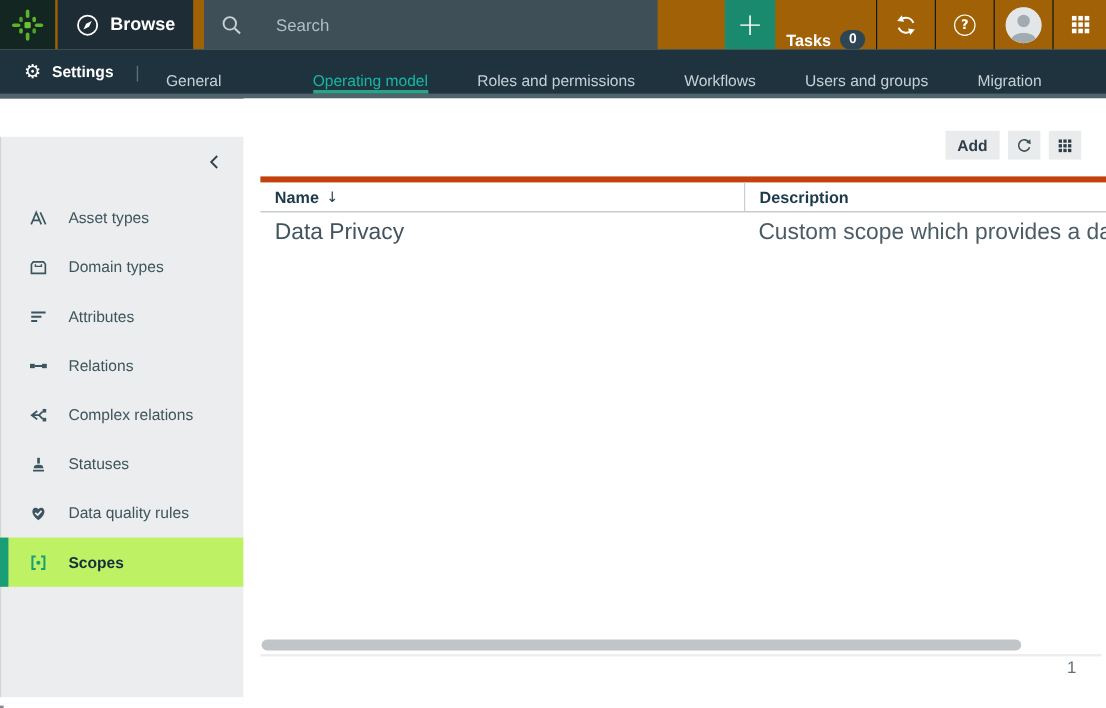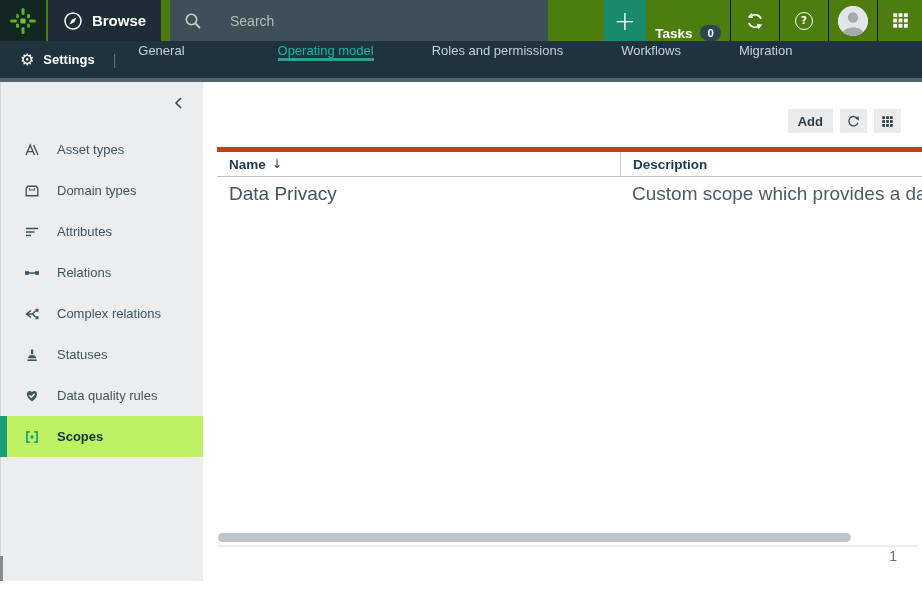--- a/index.html
+++ b/index.html
@@ -1,20 +1,20 @@
 <!DOCTYPE html>
 <html><head>
 <meta charset="utf-8">
 <style>
   * { margin:0; padding:0; box-sizing:border-box; }
   html,body { width:922px; height:590px; overflow:hidden; background:#fff;
     font-family:"Liberation Sans","DejaVu Sans",sans-serif; }
 
   
-  .topbar { display:flex; align-items:stretch; height:41px; background:#4d7c0f; }
+  .topbar { display:flex; align-items:stretch; height:41px; background:#a16207; }
   .logo-cell { width:46px; background:#132622; display:flex; align-items:center; justify-content:center; cursor:pointer; }
   .browse { width:113px; margin-left:2px; background:#1d2c35; display:flex; align-items:center; justify-content:center; gap:9px;
     color:#fff; font-size:15px; font-weight:bold; cursor:pointer; }
   .searchbox { width:378px; margin-left:9px; background:#3e4f58; display:flex; align-items:center; padding:0 14px; gap:28px; }
   .searchbox input { background:transparent; border:none; outline:none; color:#dfe5e8; font-size:14px; width:100%;
     font-family:"Liberation Sans",sans-serif; }
   .searchbox input::placeholder { color:#b3bec4; opacity:1; }
   .tb-flex { flex:1; }
   .plus-btn { width:42px; background:#1a8a6e; color:#fff; display:flex; align-items:center; justify-content:center;
     font-size:26px; font-weight:300; cursor:pointer; font-family:"DejaVu Sans",sans-serif; line-height:1; }
@@ -27,29 +27,29 @@
     font-size:11px; font-weight:bold; display:flex; align-items:center; justify-content:center;
     font-family:"DejaVu Sans",sans-serif; }
   .avatar-c { width:30px; height:30px; border-radius:50%; overflow:hidden; background:#e3e6e8; }
 
   
   .navbar { height:41px; background:#1e333e; border-bottom:4px solid #51646d; display:flex; align-items:stretch;
     padding-left:20px; color:#c6d1d6; font-size:13px; }
   .settings-blk { display:flex; align-items:center; gap:9px; color:#fff; font-weight:bold; cursor:pointer; }
   .gear-glyph { font-family:"DejaVu Sans",sans-serif; font-size:16px; color:#fff; line-height:1; }
   .nav-pipe { display:flex; align-items:center; margin:0 22px 0 18px; color:#5a707a; font-size:14px; }
-  .nav-tabs { display:flex; align-items:flex-start; gap:58px; }
+  .nav-tabs { display:flex; align-items:flex-end; gap:41px; }
   .tab { display:flex; align-items:center; cursor:pointer; border-bottom:3px solid transparent; padding-top:2px; }
   .tab.active { color:#14b8a6; border-bottom-color:#2da288;margin-left:35px; }
 
   
   .content { display:flex; height:504px; }
 
   
-  .sidebar { position:relative; width:203px; background:#ebedee; border-bottom:5px solid #fff; flex-shrink:0; }
+  .sidebar { position:relative; width:203px; background:#ebedee; border-bottom:5px solid #fff; flex-shrink:0;margin-top:32px; }
   .side-scroll-track { position:absolute; left:0; top:0; width:1px; height:100%; background:#d3d5d7; }
   .side-scroll-thumb { position:absolute; left:0; top:474px; width:3px; height:25px; background:#87898c; }
   .collapse-btn { position:absolute; top:11px; right:15px; width:20px; height:20px; display:flex;
     align-items:center; justify-content:center; cursor:pointer; }
   .side-list { position:absolute; top:47px; left:0; right:0; }
   .side-item { height:41px; display:flex; align-items:center; padding-left:24px; gap:17px; cursor:pointer;
     color:#3f545e; font-size:13px; }
   .side-item .icn { width:16px; height:16px; color:#3c5560; flex-shrink:0; }
   .side-item .icn svg { width:16px; height:16px; display:block; }
   .side-item.active { background:#bef264; border-left:7px solid #1a9e77; padding-left:17px; }
@@ -177,20 +177,21 @@
   <div class="settings-blk">
     <span class="gear-glyph">⚙</span>
     <span>Settings</span>
   </div>
   <div class="nav-pipe">|</div>
   <div class="nav-tabs">
       <div class="tab">General</div>
       <div class="tab active">Operating model</div>
       <div class="tab">Roles and permissions</div>
       <div class="tab">Workflows</div>
+      <div class="tab">Users and groups</div>
       <div class="tab">Migration</div>
     </div>
 </div>
 
 <div class="content">
 
   <div class="sidebar">
     <div class="side-scroll-track"></div>
     <div class="side-scroll-thumb"></div>
     <div class="collapse-btn">

